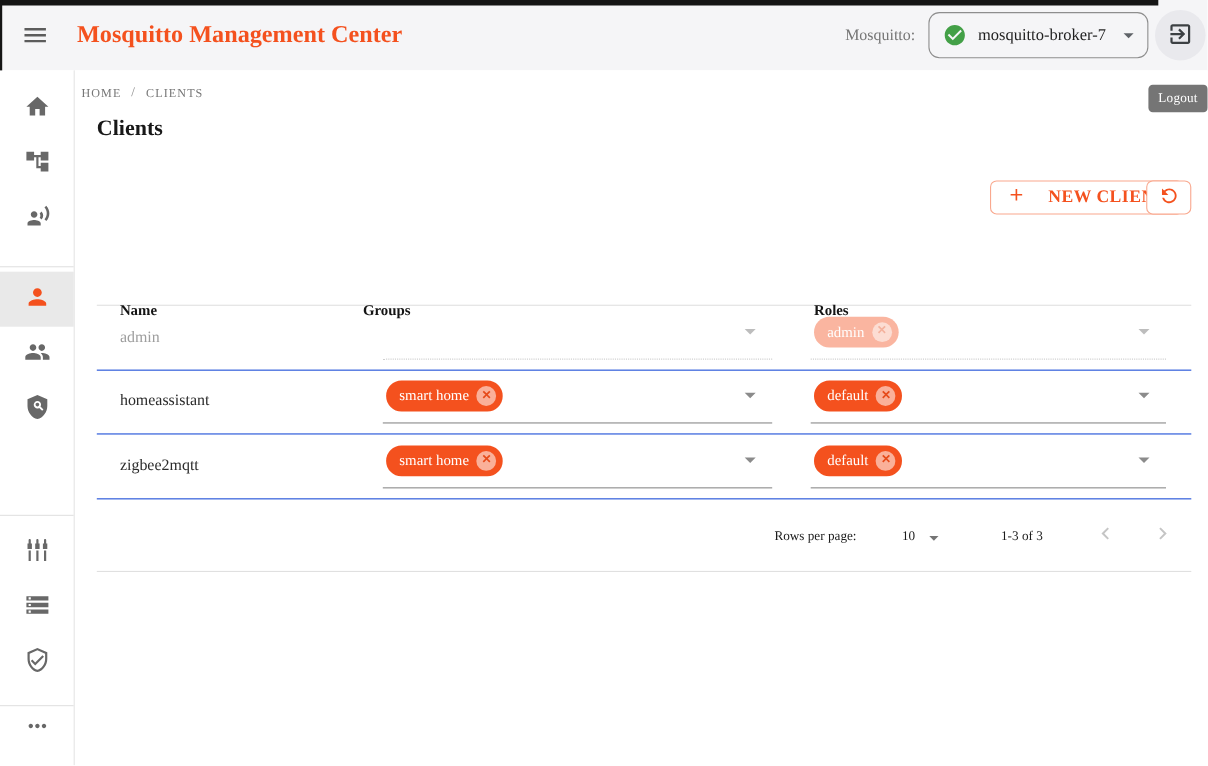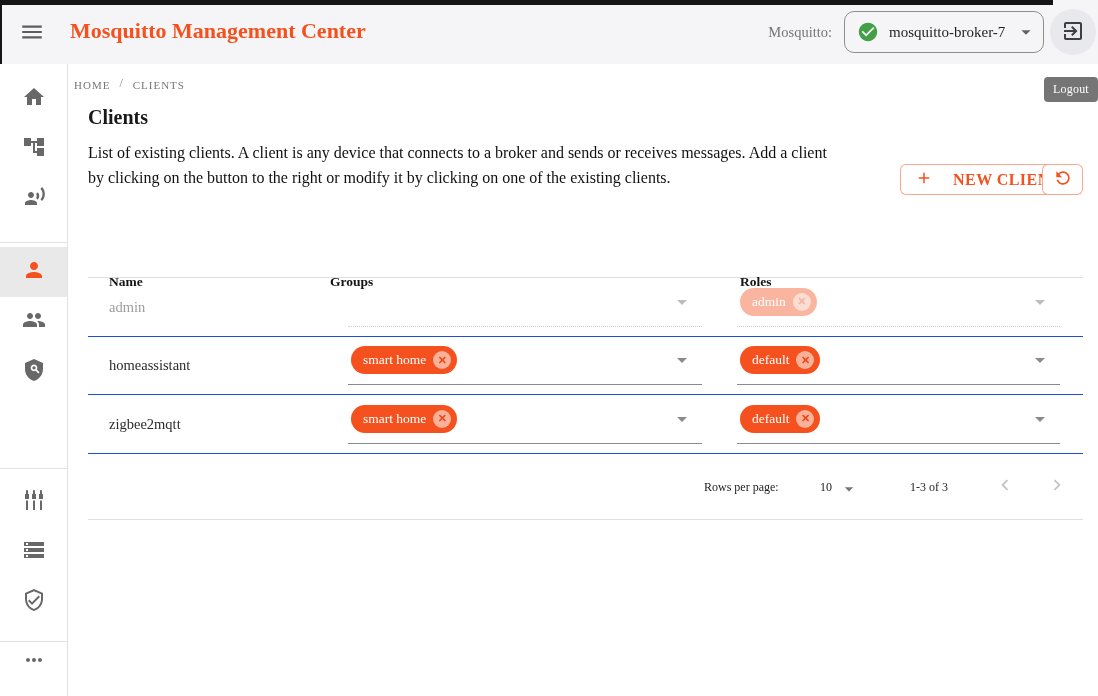--- a/index.html
+++ b/index.html
@@ -203,21 +203,20 @@
 
     <div class="breadcrumb">
       <span>HOME</span>
       <span class="sep">/</span>
       <span>CLIENTS</span>
     </div>
 
     <div class="tooltip">Logout</div>
 
     <h2 class="page-title">Clients</h2>
-    <p class="page-desc">List of existing clients. A client is any device that connects to a broker and sends or receives messages. Add a client by clicking on the button to the right or modify it by clicking on one of the existing clients.</p>
 
     <button class="btn-new">
       <span><svg viewBox="0 0 24 24" width="18" height="18" fill="currentColor" aria-hidden="true">
             <path d="M11 5h2v6h6v2h-6v6h-2v-6H5v-2h6z"></path>
           </svg></span>
       <span>NEW CLIENT</span>
     </button>
     <button class="btn-refresh">
       <span><svg viewBox="0 0 24 24" width="20" height="20" fill="currentColor" aria-hidden="true">
             <g transform="scale(-1,1) translate(-24,0)">

